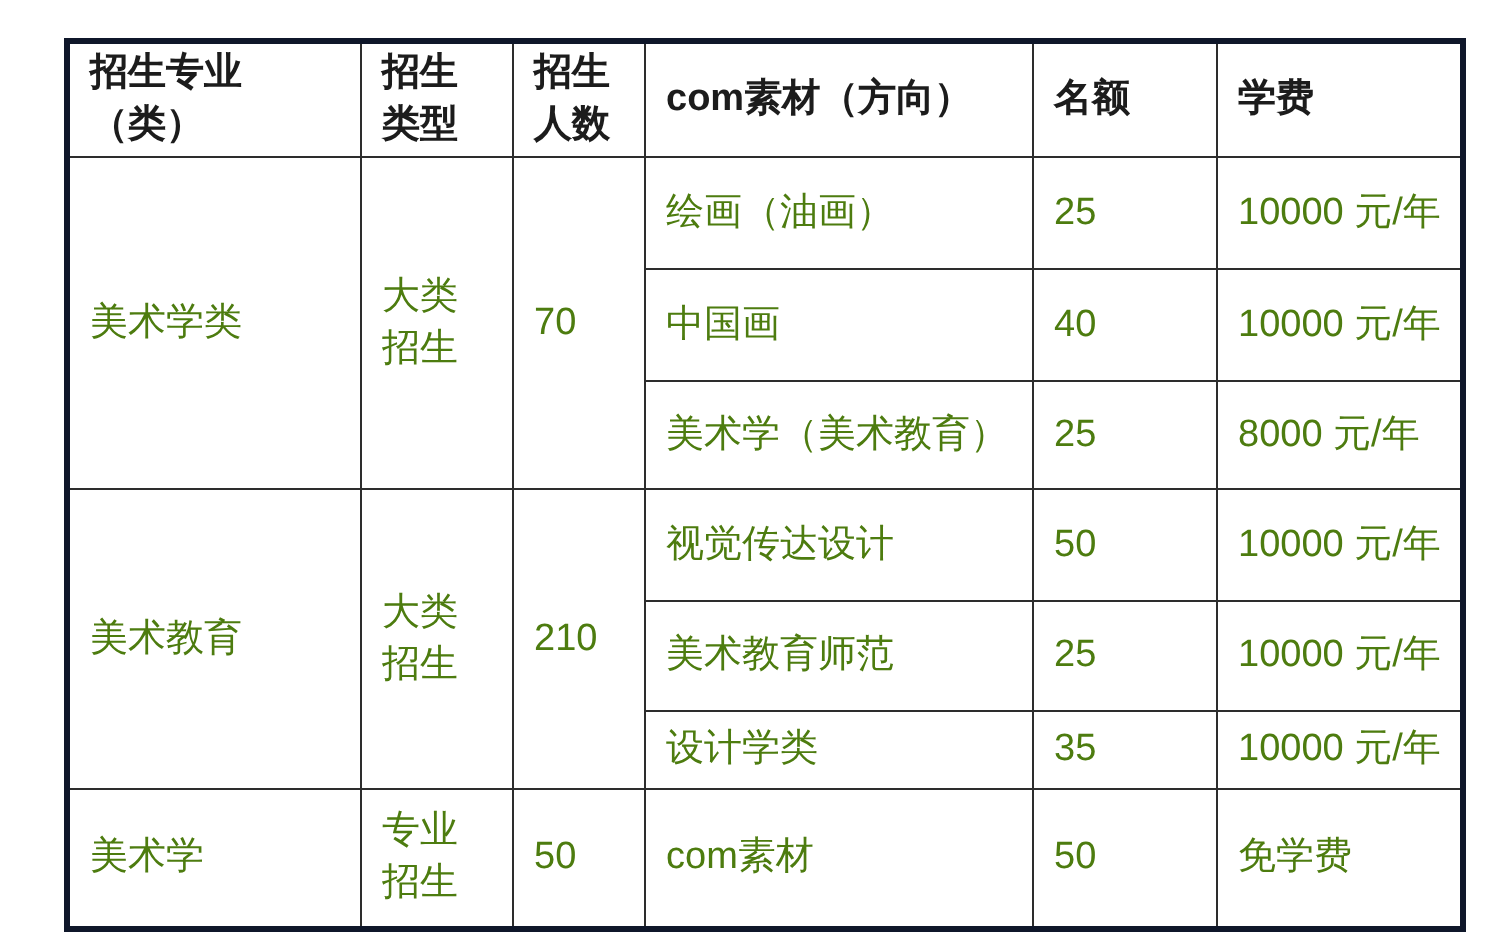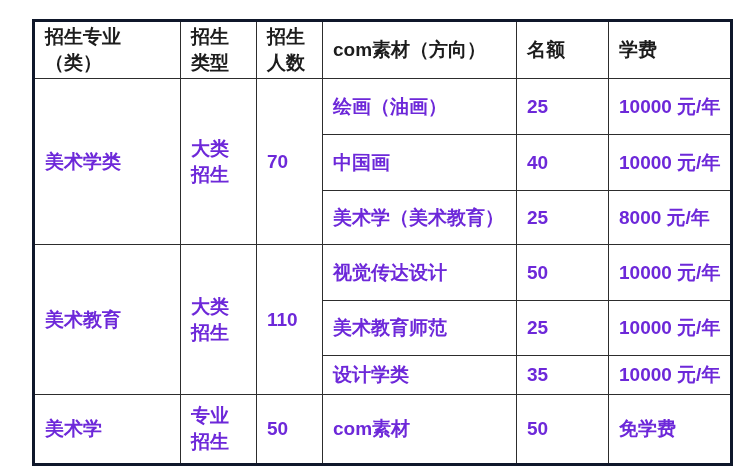--- a/index.html
+++ b/index.html
@@ -28,22 +28,22 @@
   }
   table.admission th,
   table.admission td {
     border: 1px solid #2d2d2d;
     padding: 2px 4px 2px 10px;
     font-size: 19px;
     line-height: 1.38;
     vertical-align: middle;
     text-align: left;
     white-space: pre-line;
-    font-weight: bold;
-    color: #6d28d9;
+    font-weight: normal;
+    color: #4d7c0f;
     overflow: hidden;
   }
   table.admission th {
     font-weight: bold;
     color: #1c1c1c;
   }
   tr.r-head { height: 56px; }
   tr.r1 { height: 56px; }
   tr.r2 { height: 56px; }
   tr.r3 { height: 54px; }
@@ -108,21 +108,21 @@
       </tr>
       <tr class="r3">
         <td>美术学（美术教育）</td>
         <td>25</td>
         <td>8000 元/年</td>
       </tr>
       <tr class="r4">
         <td rowspan="3">美术教育</td>
         <td rowspan="3">大类
 招生</td>
-        <td rowspan="3">110</td>
+        <td rowspan="3">210</td>
         <td>视觉传达设计</td>
         <td>50</td>
         <td>10000 元/年</td>
       </tr>
       <tr class="r5">
         <td>美术教育师范</td>
         <td>25</td>
         <td>10000 元/年</td>
       </tr>
       <tr class="r6">

